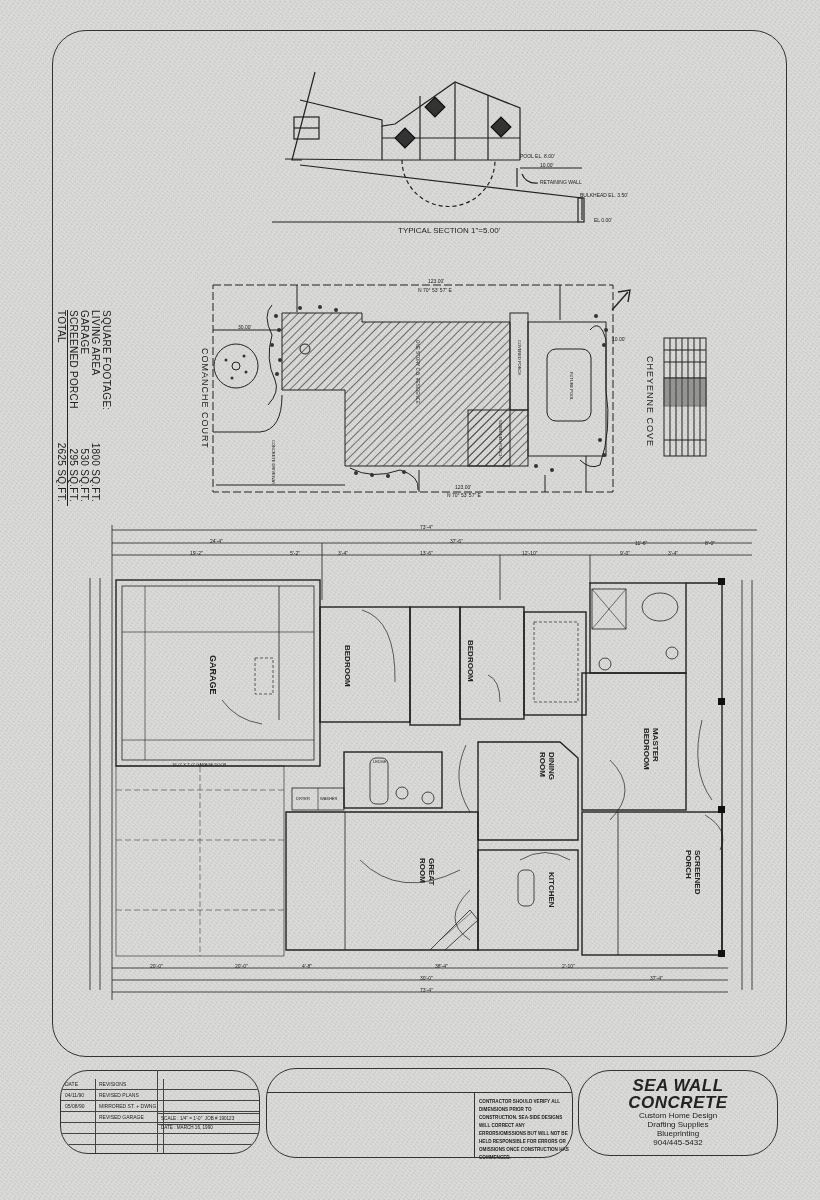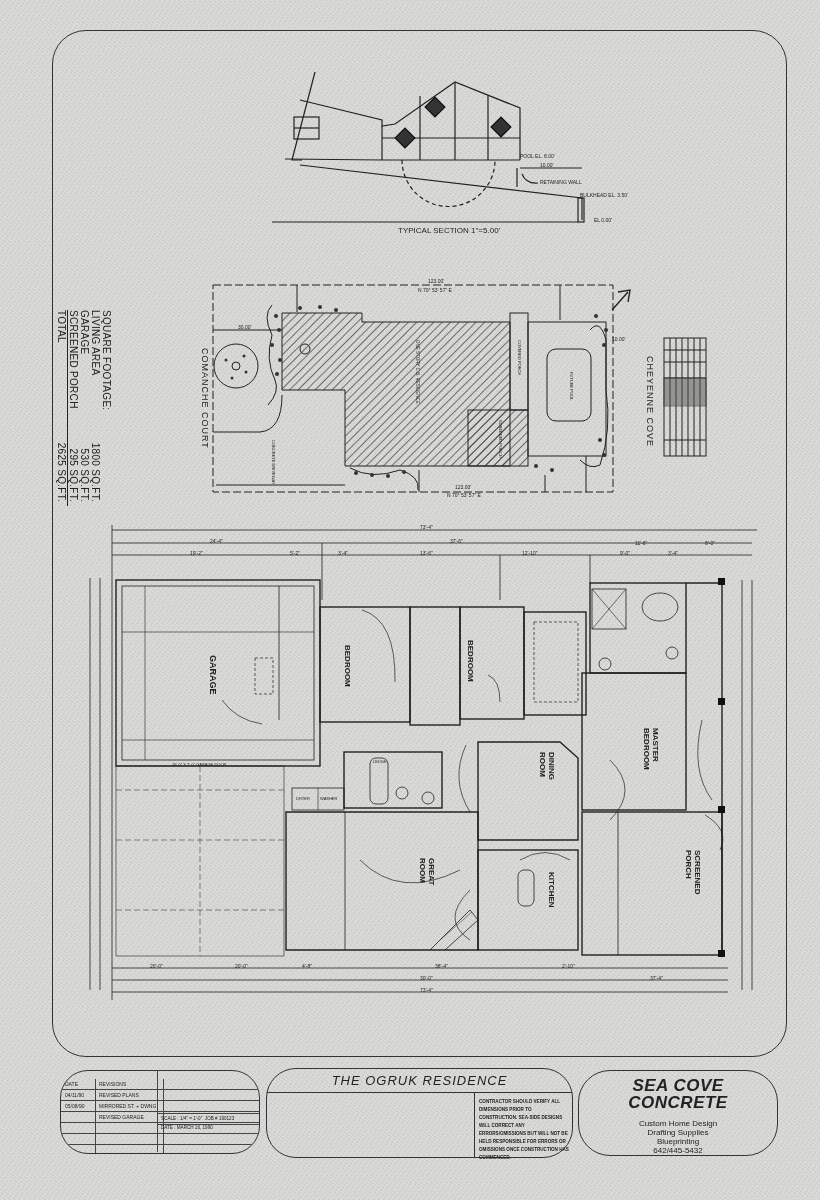--- a/index.html
+++ b/index.html
@@ -343,25 +343,24 @@
         <span class="c2"></span>
       </div>
   </div>
   <div class="scale-col" style="border-left:1px solid #444;">
     <div style="position:absolute;top:43px;left:0;right:0;border-top:1px solid #444;border-bottom:1px solid #444;height:10px;font-size:4.6px;line-height:10px;padding-left:3px;"><span>SCALE : 1/4" = 1'-0"</span> &nbsp;<span>JOB # 190123</span></div>
     <div style="position:absolute;top:55px;left:3px;font-size:4.6px;">DATE : MARCH 16, 1990</div>
   </div>
 </div>
 
 <div class="project-title">
-  <div class="t">THE OGRUK RESIDENCE</div>
   <div class="line"></div>
   <div class="note">CONTRACTOR SHOULD VERIFY ALL DIMENSIONS PRIOR TO CONSTRUCTION. SEA-SIDE DESIGNS WILL CORRECT ANY ERRORS/OMISSIONS BUT WILL NOT BE HELD RESPONSIBLE FOR ERRORS OR OMISSIONS ONCE CONSTRUCTION HAS COMMENCED.</div>
 </div>
 
 <div class="logo-block">
-  <div class="brand">SEA COVE</div>
+  <div class="brand">SEA WALL</div>
   <div class="brand" style="margin-top:0;">CONCRETE</div>
-  <div class="sub" style="margin-top:8px;">Custom Home Design</div>
+  <div class="sub" style="margin-top:0;">Custom Home Design</div>
   <div class="sub">Drafting Supplies</div>
   <div class="sub">Blueprinting</div>
-  <div class="sub">642/445-5432</div>
+  <div class="sub">904/445-5432</div>
 </div>
 
 </body></html>

